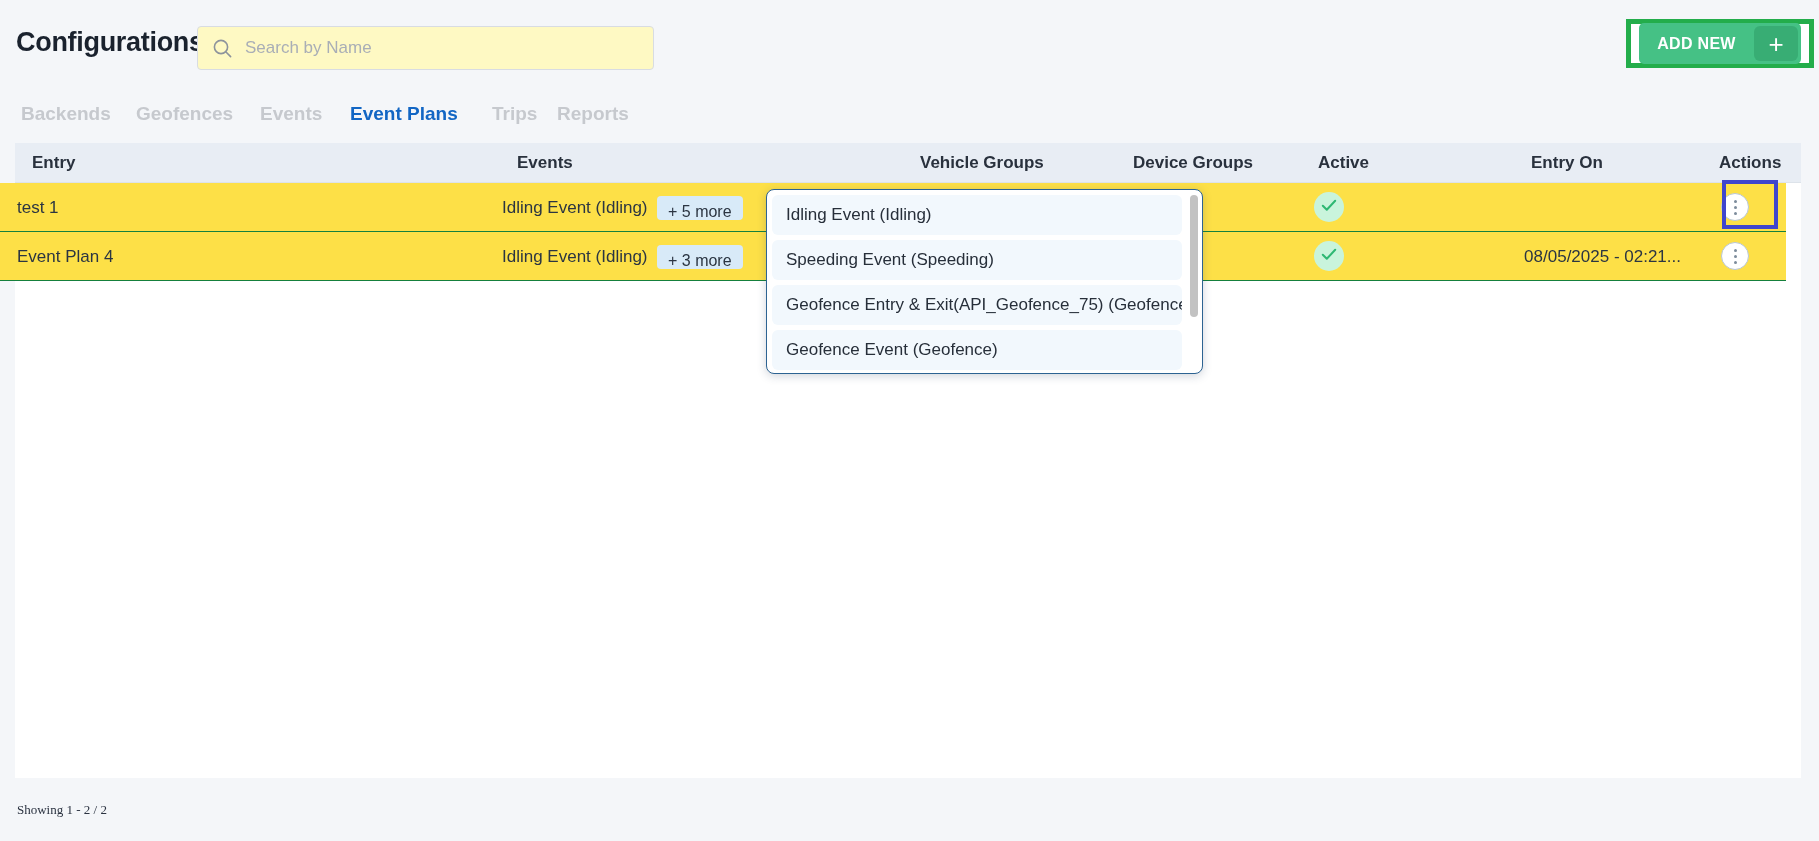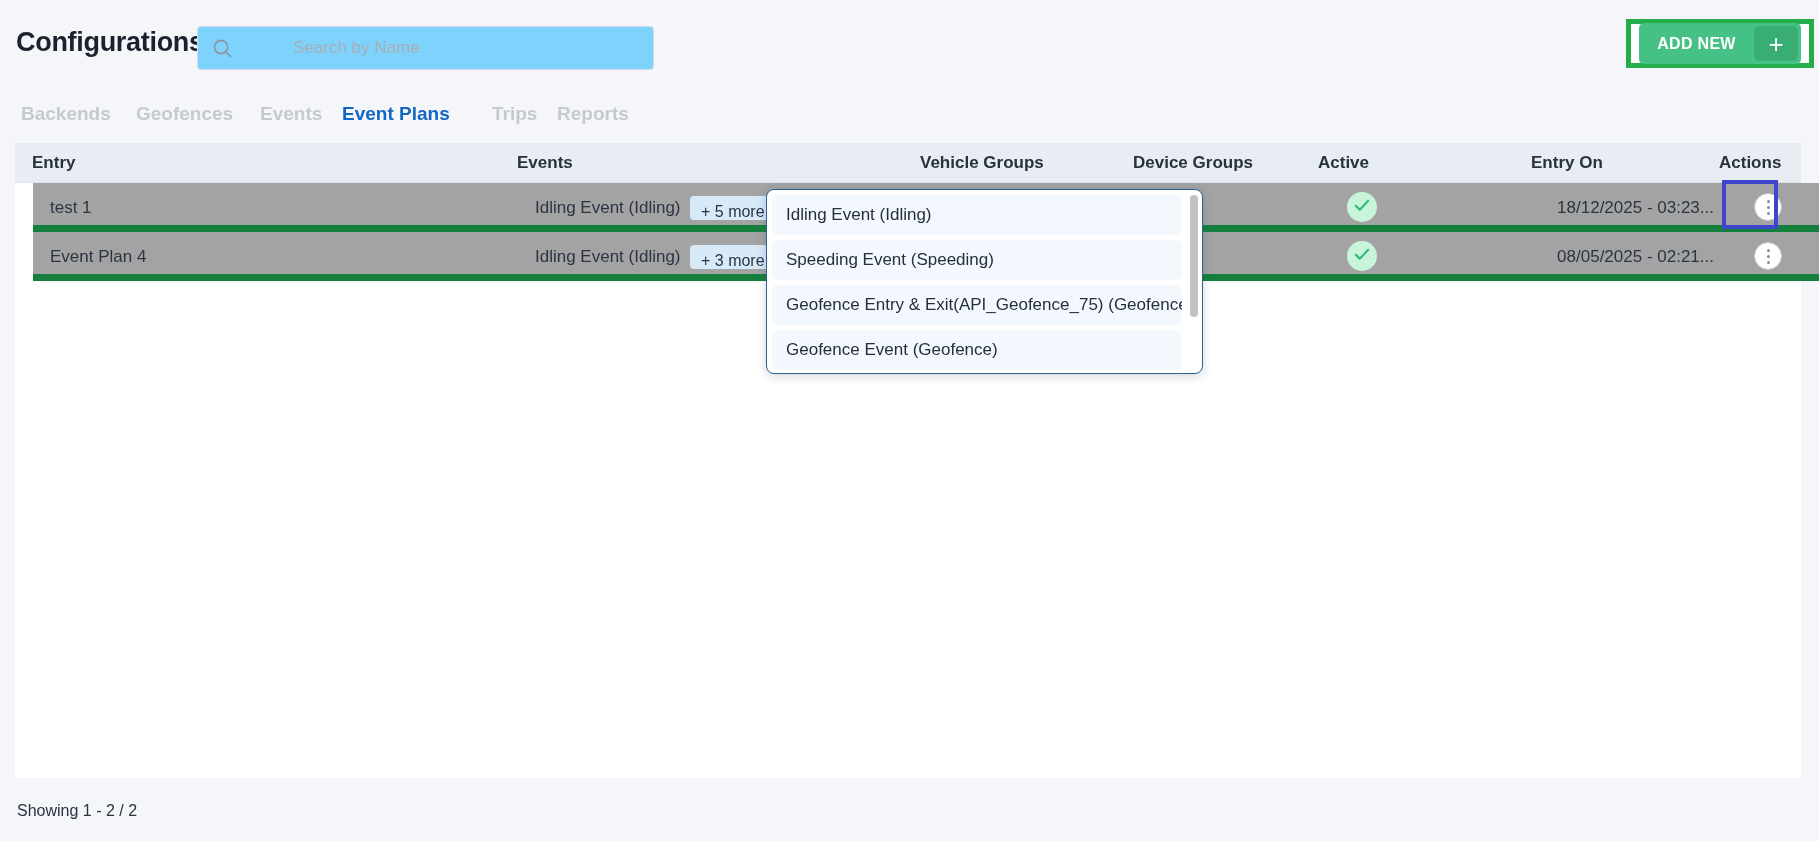--- a/index.html
+++ b/index.html
@@ -10,22 +10,22 @@
     background: #f4f6f9; overflow: hidden;
   }
 
   
   .page-title {
     position: absolute; left: 16px; top: 27px;
     font-size: 27px; font-weight: bold; color: #1a222e; letter-spacing: -0.3px;
   }
   .search-box {
     position: absolute; left: 197px; top: 26px; width: 457px; height: 44px;
-    background: #7dd3fc; border: 1px solid #d8dce2; border-radius: 4px;
-    display: flex; align-items: center; padding-left: 14px; gap: 48px;
+    background: #fef9c3; border: 1px solid #d8dce2; border-radius: 4px;
+    display: flex; align-items: center; padding-left: 14px;
   }
   .search-box .icon { display: flex; align-items: center; margin-right: 12px; }
   .search-box input {
     border: none; outline: none; flex: 1; height: 100%;
     font-family: "Liberation Sans", sans-serif; font-size: 17px; color: #3a4350;
     background: transparent;
   }
   .search-box input::placeholder { color: #a9aeb6; }
 
   
@@ -50,21 +50,21 @@
 
   
   .tab {
     position: absolute; top: 103px; font-size: 19px; font-weight: bold;
     color: #c6c9ce; cursor: pointer; white-space: nowrap;
   }
   .tab.active { color: #1266c4; }
   .tab-backends  { left: 21px; }
   .tab-geofences { left: 136px; }
   .tab-events    { left: 260px; }
-  .tab-eventplans{ left: 342px; text-align: right; }
+  .tab-eventplans{ left: 350px; text-align: right; }
   .tab-trips     { left: 492px; }
   .tab-reports   { left: 557px; }
 
   
   .table-card {
     position: absolute; left: 15px; top: 143px; width: 1786px; height: 635px;
     background: #ffffff;
   }
   .thead {
     position: absolute; left: 15px; top: 143px; width: 1786px; height: 40px;
@@ -76,22 +76,22 @@
   }
   .col-name    { left: 32px; }
   .col-events  { left: 517px; }
   .col-vgroups { left: 920px; }
   .col-dgroups { left: 1133px; }
   .col-active  { left: 1318px; }
   .col-added   { left: 1531px; }
   .col-actions { left: 1719px; }
 
   .trow {
-    position: absolute; left: 33px; width: 1786px; height: 49px;
-    border-bottom: 7px solid #15803d; background: #a3a3a3;
+    position: absolute; left: 0; width: 1786px; height: 49px;
+    border-bottom: 1px solid #15803d; background: #fde047;
   }
   .row-1 { top: 183px; }
   .row-2 { top: 232px; }
 
   .cell-text {
     position: absolute; top: 0; height: 49px; line-height: 49px;
     font-size: 17px; color: #2b3542; white-space: nowrap;
   }
   .cell-name   { left: 17px; }   
   .cell-event  { left: 502px; }  
@@ -139,21 +139,21 @@
     cursor: pointer;
   }
   .events-popup .item:last-child { margin-bottom: 0; }
   .popup-scrollbar {
     position: absolute; right: 4px; top: 5px; width: 8px; height: 122px;
     background: #c2c2c2; border-radius: 4px; cursor: grab;
   }
 
   
   .footer-showing {
-    position: absolute; left: 17px; top: 802px; font-size: 16px; color: #2a3240;
+    position: absolute; left: 17px; top: 802px; font-size: 13px; color: #2a3240; font-family: Liberation Serif, serif;
   }
 </style>
 </head>
 <body>
 
 <div class="screen">
 
   <div class="page-title">Configurations</div>
 
   <div class="search-box">
@@ -194,21 +194,20 @@
     <div class="cell-text cell-name">test 1</div>
     <div class="cell-text cell-event">Idling Event (Idling)</div>
     <div class="more-badge">+ 5 more</div>
     <div class="check-wrap">
       <span>
         <svg width="16" height="13" viewBox="0 0 16 13">
           <polyline points="1.8,6.8 5.8,10.8 14.2,1.8" fill="none" stroke="#2eb873" stroke-width="2" stroke-linecap="round" stroke-linejoin="round"></polyline>
         </svg>
       </span>
     </div>
-    <div class="cell-date">18/12/2025 - 03:23...</div>
     <div class="kebab">
       <span class="dot"></span>
         <span class="dot"></span>
         <span class="dot"></span>
     </div>
   </div>
 
   <div class="trow row-2">
     <div class="cell-text cell-name">Event Plan 4</div>
     <div class="cell-text cell-event">Idling Event (Idling)</div>

